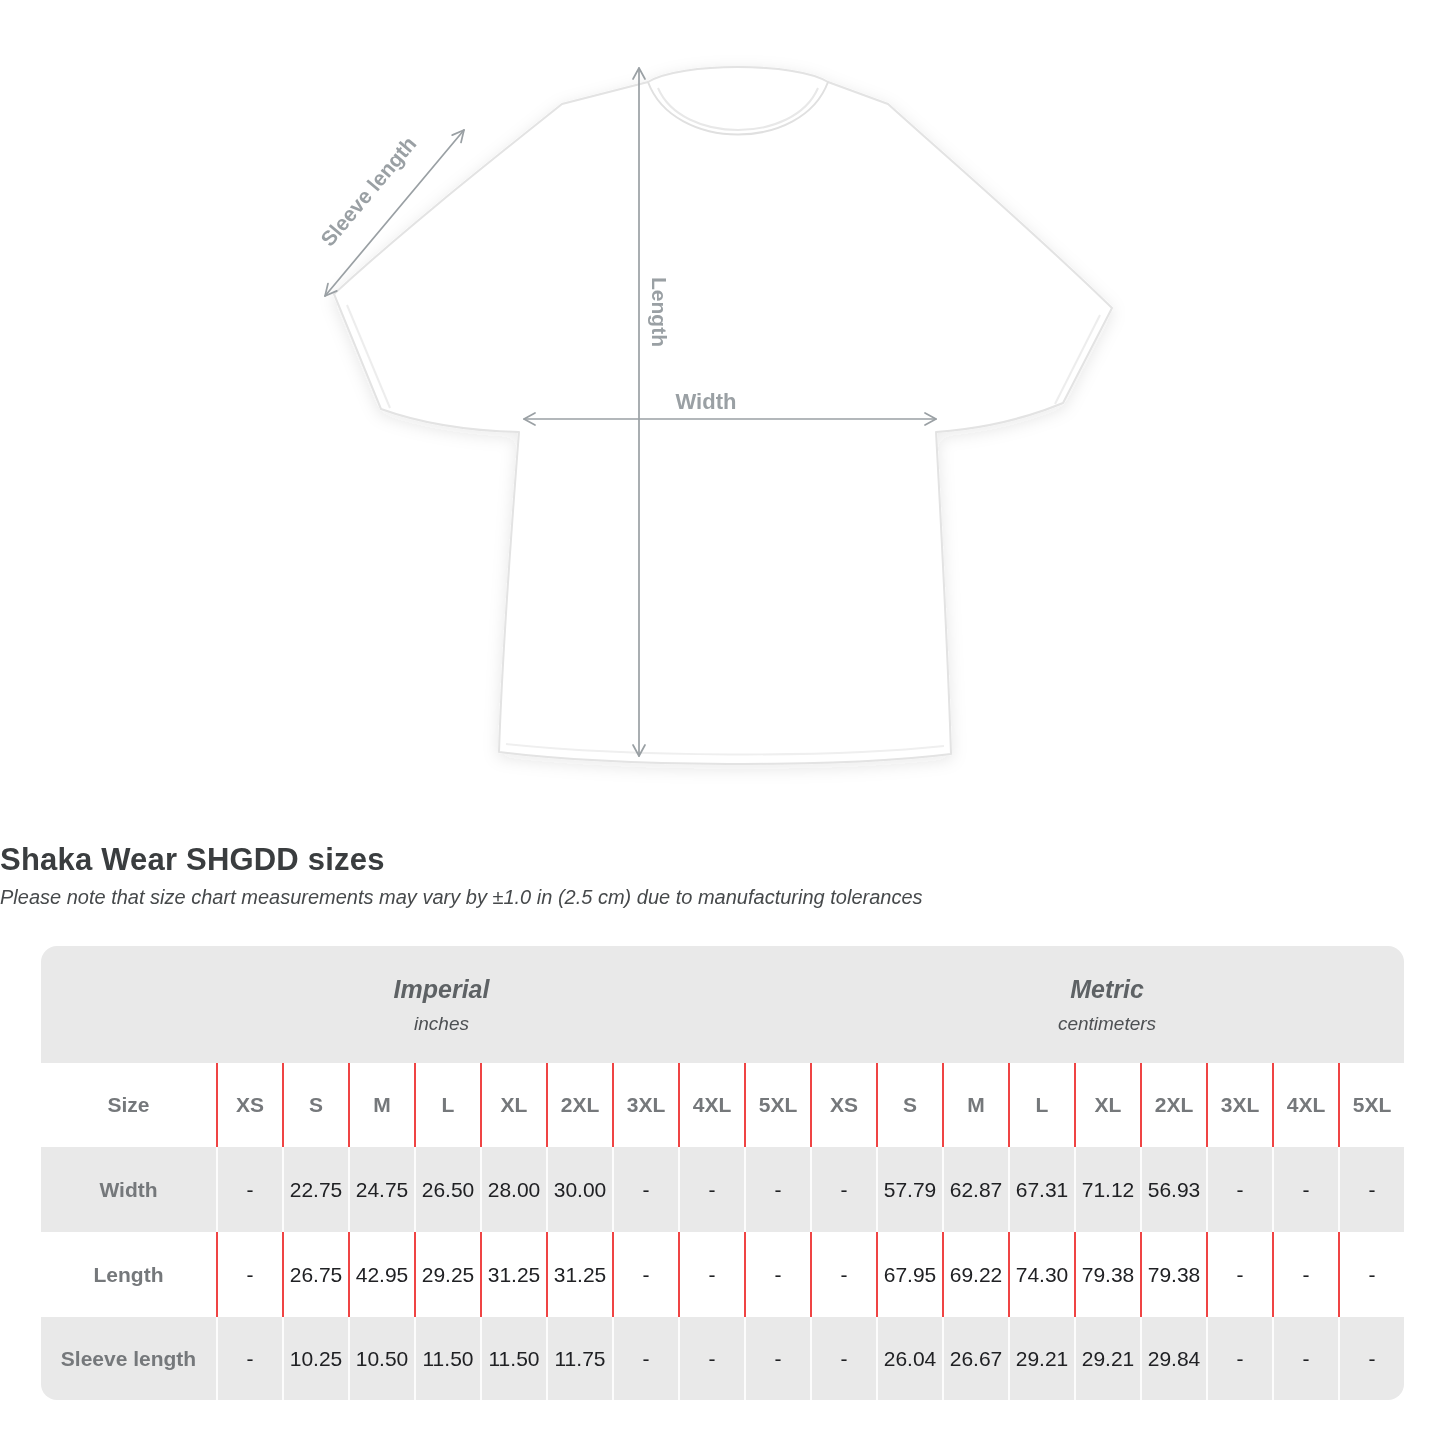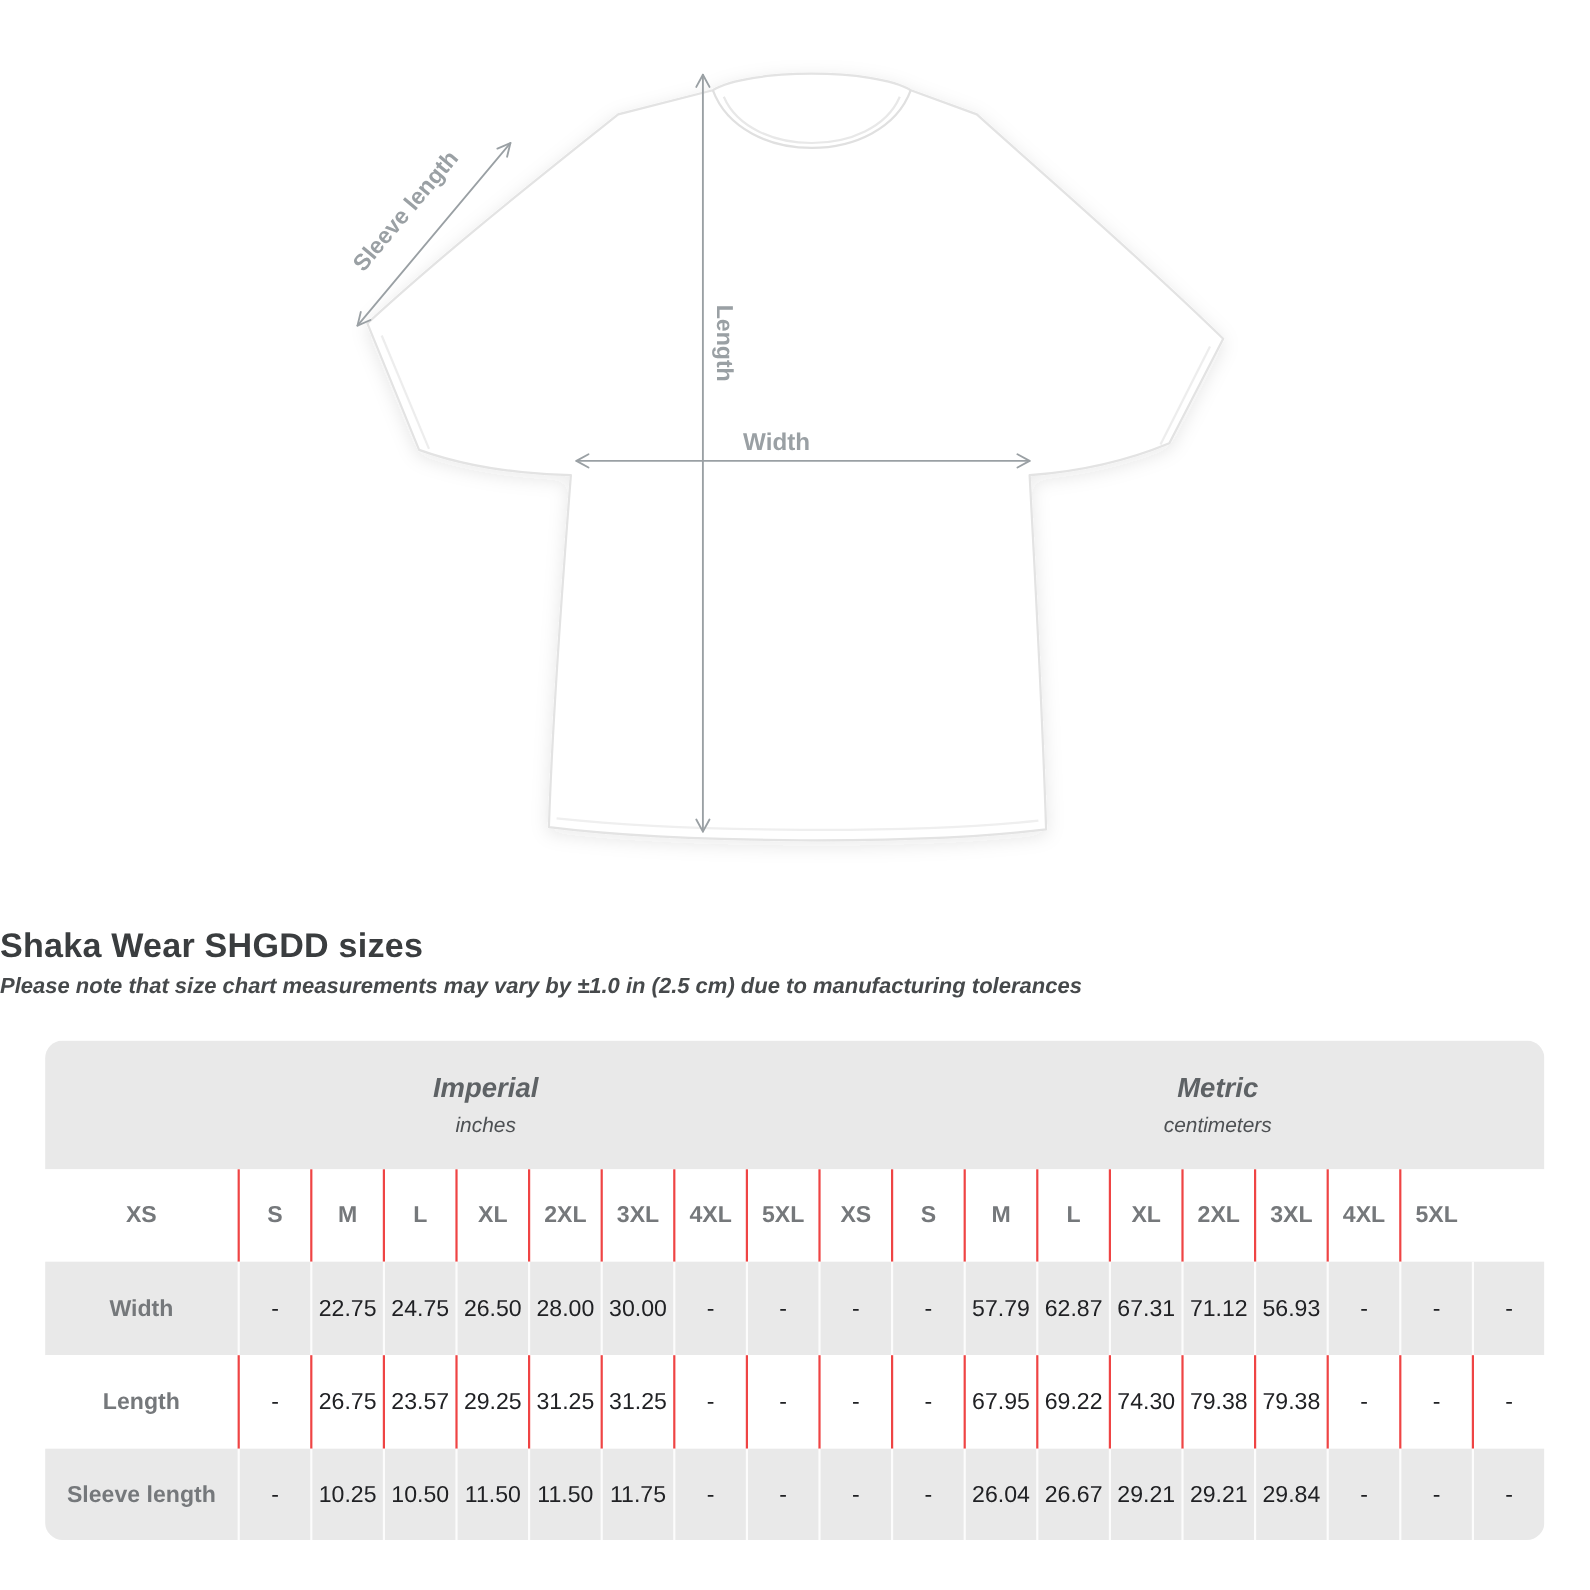--- a/index.html
+++ b/index.html
@@ -6,21 +6,21 @@
   .page{position:relative;width:1445px;height:1445px;background:#ffffff;overflow:hidden;
         font-family:"Liberation Sans","DejaVu Sans",sans-serif;}
 
   
   .diagram{position:absolute;left:0;top:0;width:1445px;height:830px;}
   .measure-label{fill:#9aa0a4;font-weight:bold;}
 
   
   .title-block{position:absolute;left:0;top:842px;width:1445px;text-align:left;}
   .title-block h1{margin:0;font-size:31px;font-weight:bold;color:#3a3d3f;letter-spacing:.2px;}
-  .subtitle{margin-top:8px;font-size:20px;font-style:italic;color:#46494b;font-weight:bold;}
+  .subtitle{margin-top:8px;font-size:20px;font-style:italic;color:#46494b;}
 
   
   .size-table{position:absolute;left:41px;top:946px;width:1363px;height:454px;
               border-radius:16px;overflow:hidden;background:#fff;}
   .band{display:grid;grid-template-columns:175px repeat(18,1fr);height:117px;background:#e9e9e9;}
   .band .section{display:flex;flex-direction:column;align-items:center;justify-content:center;gap:9px;}
   .section-imperial{grid-column:1 / span 10;padding-left:32px;}
   .section-metric{grid-column:11 / span 9;}
   .section .sec-label{font-size:25px;font-weight:bold;font-style:italic;color:#5e6265;}
   .section .sec-unit{font-size:19px;font-style:italic;color:#4d5053;}
@@ -103,20 +103,21 @@
         <div class="sec-label">Imperial</div>
         <div class="sec-unit">inches</div>
       </div>
       <div class="section section-metric">
         <div class="sec-label">Metric</div>
         <div class="sec-unit">centimeters</div>
       </div>
     </div>
     <div id="rows">
         <div class="trow row-white row-head">
+          <div class="cell label-cell">Size</div>
           <div class="cell head-cell">XS</div>
           <div class="cell head-cell">S</div>
           <div class="cell head-cell">M</div>
           <div class="cell head-cell">L</div>
           <div class="cell head-cell">XL</div>
           <div class="cell head-cell">2XL</div>
           <div class="cell head-cell">3XL</div>
           <div class="cell head-cell">4XL</div>
           <div class="cell head-cell">5XL</div>
           <div class="cell head-cell">XS</div>
@@ -147,21 +148,21 @@
           <div class="cell val-cell">71.12</div>
           <div class="cell val-cell">56.93</div>
           <div class="cell val-cell">-</div>
           <div class="cell val-cell">-</div>
           <div class="cell val-cell">-</div>
         </div>
         <div class="trow row-white row-data">
           <div class="cell label-cell">Length</div>
           <div class="cell val-cell">-</div>
           <div class="cell val-cell">26.75</div>
-          <div class="cell val-cell">23.57</div>
+          <div class="cell val-cell">42.95</div>
           <div class="cell val-cell">29.25</div>
           <div class="cell val-cell">31.25</div>
           <div class="cell val-cell">31.25</div>
           <div class="cell val-cell">-</div>
           <div class="cell val-cell">-</div>
           <div class="cell val-cell">-</div>
           <div class="cell val-cell">-</div>
           <div class="cell val-cell">67.95</div>
           <div class="cell val-cell">69.22</div>
           <div class="cell val-cell">74.30</div>

